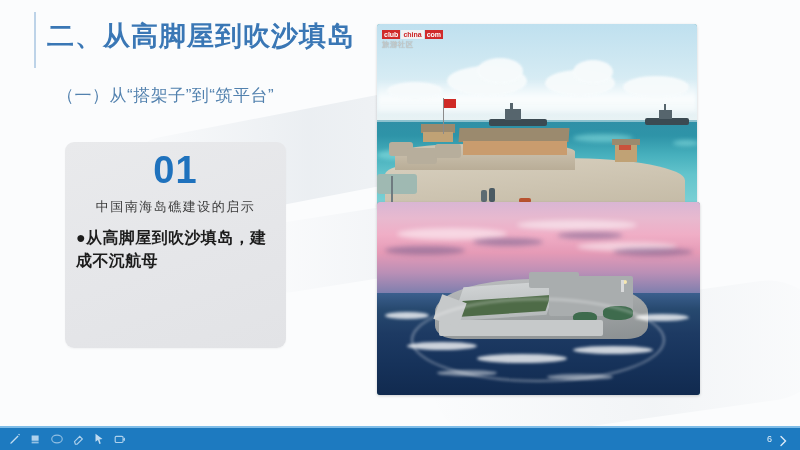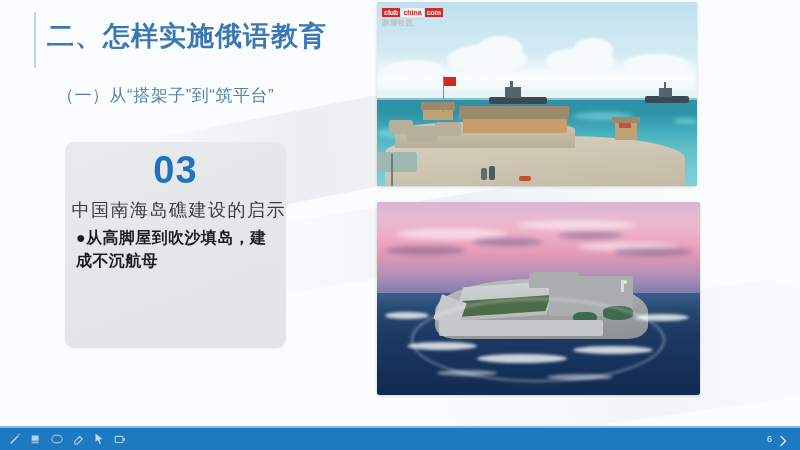--- a/index.html
+++ b/index.html
@@ -47,38 +47,38 @@
     position:absolute;left:65px;top:142px;width:221px;height:206px;
     border-radius:9px;
     background:linear-gradient(160deg,#e9eaec 0%,#e5e6e9 55%,#e2e3e6 100%);
     box-shadow:0 1px 2px rgba(0,0,0,.04);
   }
   .card-number{
     position:absolute;left:0;right:0;top:7px;text-align:center;
     font-size:38px;font-weight:bold;color:#1f72bd;letter-spacing:1px;
   }
   .card-heading{
-    position:absolute;left:0;right:0;top:56px;text-align:right;
-    font-size:18px;color:#3b3b3b;letter-spacing:1.5px;
+    position:absolute;left:0;right:0;top:56px;text-align:center;
+    font-size:13px;color:#3b3b3b;letter-spacing:1.5px;
     font-family:"Liberation Serif","DejaVu Serif",serif;
   }
   .card-body{
     position:absolute;left:11px;right:9px;top:84px;
     font-size:16px;line-height:1.45;color:#1c1c1c;font-weight:bold;
     font-family:"Liberation Serif","DejaVu Serif",serif;
     letter-spacing:.4px;
   }
 
   
   .photo{
     position:absolute;overflow:hidden;border-radius:3px;
     box-shadow:0 1px 3px rgba(0,0,0,.18);
     background:#6aa;
   }
-  .photo-top{left:377px;top:2px;width:320px;height:184px;}
+  .photo-top{left:377px;top:24px;width:320px;height:184px;}
   .photo-bottom{left:377px;top:202px;width:323px;height:193px;}
 
   
   .t-sky{position:absolute;left:0;top:0;right:0;height:52%;
     background:linear-gradient(180deg,#bfe0ef 0%,#cfe8f2 40%,#dff0f6 75%,#e8f2f4 100%);}
   .t-cloud{position:absolute;background:#f7fbfc;border-radius:50%;filter:blur(1.2px);opacity:.95;}
   .t-cloudband{position:absolute;left:0;right:0;top:30%;height:18%;
     background:linear-gradient(180deg,rgba(255,255,255,0),rgba(255,255,255,.85) 60%,rgba(255,255,255,.5));filter:blur(2px);}
   .t-sea{position:absolute;left:0;right:0;top:52%;bottom:0;
     background:linear-gradient(180deg,#2f8fa6 0%,#2e94a8 18%,#47b0bd 40%,#63c4cc 62%,#7fd2d6 100%);}
@@ -136,25 +136,25 @@
   .next-ico{width:9px;height:12px;display:block;}
 </style>
 </head>
 <body>
 
 <div class="bg-ribbon ribbon-a"></div>
 <div class="bg-ribbon ribbon-b"></div>
 <div class="bg-ribbon ribbon-c"></div>
 
 <div class="title-rule"></div>
-<div class="slide-title">二、怎样实施俄语教育</div>
+<div class="slide-title">二、从高脚屋到吹沙填岛</div>
 <div class="slide-subtitle">（一）从“搭架子”到“筑平台”</div>
 
 <div class="info-card">
-  <div class="card-number">03</div>
+  <div class="card-number">01</div>
   <div class="card-heading">中国南海岛礁建设的启示</div>
   <div class="card-body">●从高脚屋到吹沙填岛，建成不沉航母</div>
 </div>
 
 <div class="photo photo-top">
   <div class="t-sky"></div>
   <div class="t-cloudband"></div>
   <div class="t-cloud" style="left:70px;top:42px;width:80px;height:30px;"></div>
   <div class="t-cloud" style="left:100px;top:34px;width:46px;height:26px;"></div>
   <div class="t-cloud" style="left:168px;top:46px;width:70px;height:26px;"></div>

